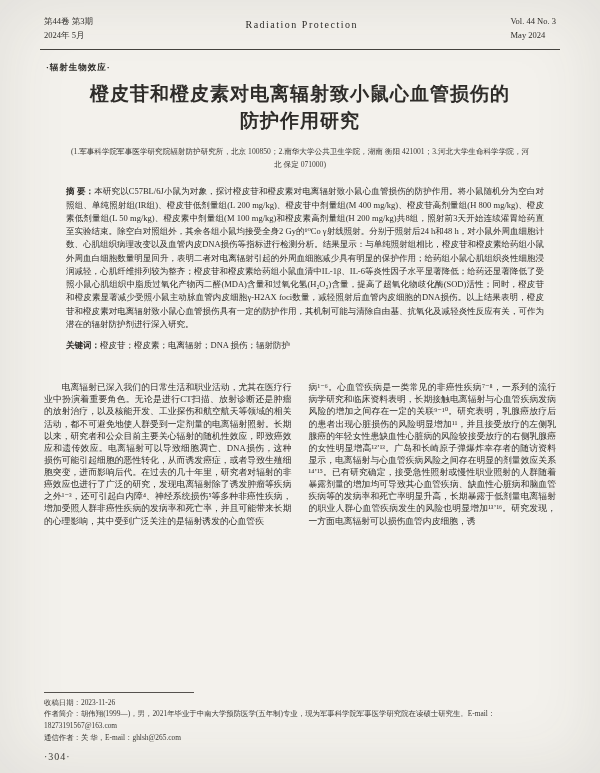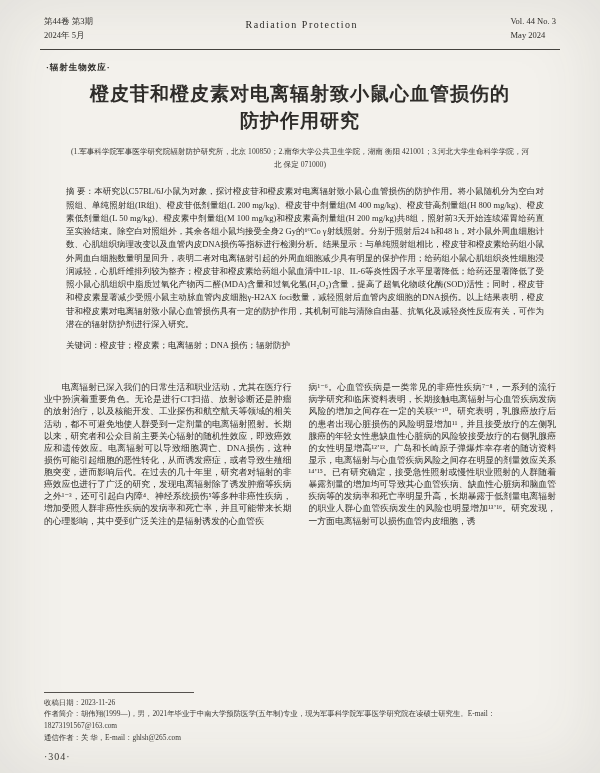--- a/index.html
+++ b/index.html
@@ -21,21 +21,21 @@
   .journal-cn { font-size:14px; letter-spacing:10px; padding-left:10px; font-weight:400; }
   .journal-en { font-size:10px; letter-spacing:1.5px; margin-top:4px; }
   .head-rule { border-top:1.6px solid #44423e; margin:6px 40px 0; }
   
   .section-tag { margin:12px 16px 0 46px; font-size:8.5px; font-weight:700; letter-spacing:1px; }
   .title { margin:8px auto 0; max-width:432px; text-align:center; font-size:19px; font-weight:700; line-height:1.42; letter-spacing:1px;font-family:Liberation Mono, monospace; }
   .authors { margin-top:13px; text-align:center; font-size:11px; letter-spacing:1.5px; }
   .affils { margin:9px 70px 0; text-align:center; font-size:7.6px; line-height:1.75; color:#3a3834; }
   
   .abstract { margin:14px 56px 0 66px; font-size:8.5px; line-height:1.56; text-align:justify; }
-  .label { font-weight:400; }
+  .label { font-weight:700; }
   .keywords { margin:9px 56px 0 66px; font-size:8.5px; }
   .clc-row { display:flex; margin:7px 56px 0 66px; font-size:8.5px; }
   .clc-row .doc-code-wrap { margin-left:110px; }
   
   .columns { display:flex; gap:17px; margin:29px 44px 0; height:252px; overflow:hidden; font-size:8.8px; line-height:1.38; text-align:justify; }
   .col { flex:1; min-width:0; }
   .col p { margin:0; text-indent:2em; }
   .col.right p { text-indent:0; }
   
   .footnotes { position:absolute; left:44px; right:44px; bottom:8px; font-size:7.4px; line-height:1.6; color:#3a3834; }

